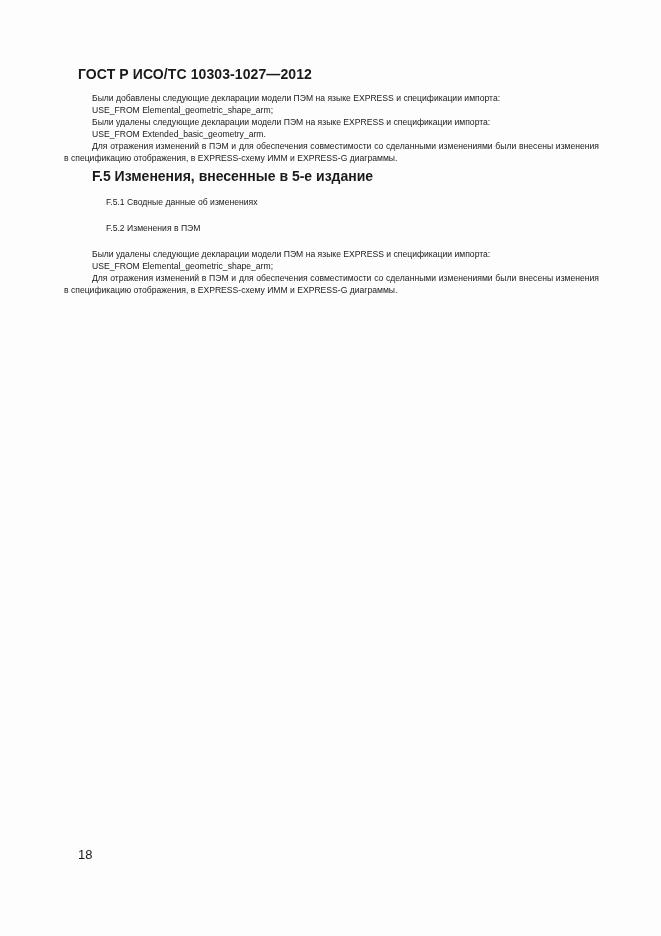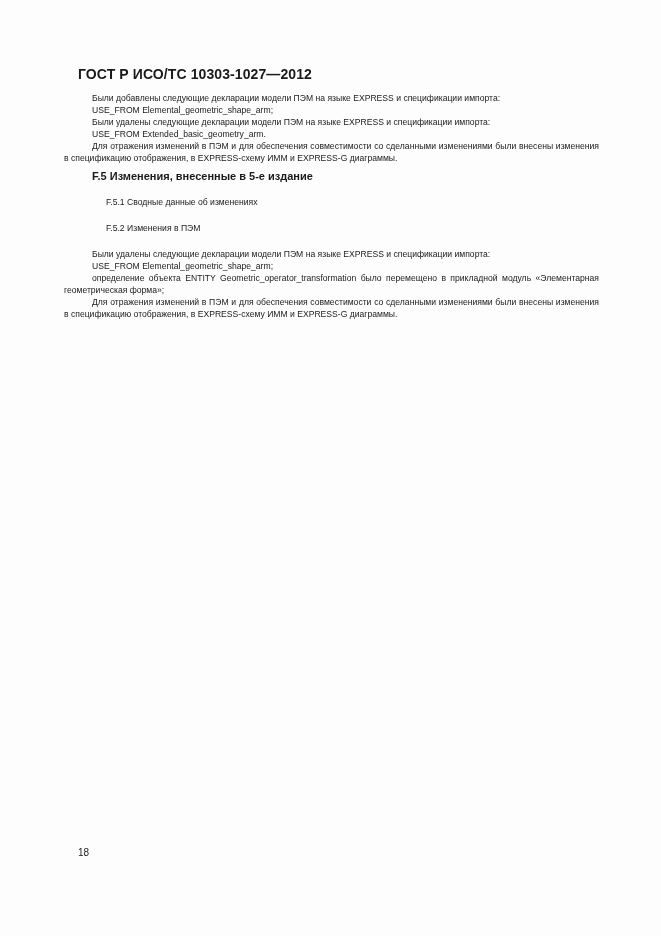--- a/index.html
+++ b/index.html
@@ -1,39 +1,38 @@
 <!DOCTYPE html>
 <html><head>
 <meta charset="utf-8">
 <style>
   html, body { margin:0; padding:0; background:#fdfdfd; }
   body { width:661px; height:936px; position:relative; overflow:hidden;
          font-family:"Liberation Sans", sans-serif; color:#1a1a1a; }
   .header { position:absolute; left:78px; top:66px; font-size:14px; font-weight:bold; letter-spacing:0.1px; }
   .content { position:absolute; left:64px; top:92px; width:535px; font-size:8.6px; line-height:12px; }
   .p { margin:0; text-align:justify; text-indent:28px; }
-  .h { margin:6px 0 6px 0; font-weight:bold; text-indent:28px; font-size:11px; }
+  .h { margin:6px 0 6px 0; font-weight:bold; text-indent:28px; font-size:14px; }
   .sub { margin:14px; text-indent:28px; }
-  .page-num { position:absolute; left:78px; top:847px; font-size:10px; }
+  .page-num { position:absolute; left:78px; top:847px; font-size:13px; }
 </style>
 </head>
 <body>
 
 <div class="header">ГОСТ Р ИСО/ТС 10303-1027—2012</div>
 
 <div class="content">
   <p class="p">Были добавлены следующие декларации модели ПЭМ на языке EXPRESS и спецификации импорта:</p>
   <p class="p">USE_FROM Elemental_geometric_shape_arm;</p>
   <p class="p">Были удалены следующие декларации модели ПЭМ на языке EXPRESS и спецификации импорта:</p>
   <p class="p">USE_FROM Extended_basic_geometry_arm.</p>
   <p class="p">Для отражения изменений в ПЭМ и для обеспечения совместимости со сделанными изменениями были внесены изменения в спецификацию отображения, в EXPRESS-схему ИММ и EXPRESS-G диаграммы.</p>
 
   <p class="h">F.5  Изменения, внесенные в 5-е издание</p>
 
   <p class="sub">F.5.1  Сводные данные об изменениях</p>
   <p class="sub">F.5.2  Изменения в ПЭМ</p>
   <p class="p">Были удалены следующие декларации модели ПЭМ на языке EXPRESS и спецификации импорта:</p>
   <p class="p">USE_FROM Elemental_geometric_shape_arm;</p>
-  <p class="p">определение объекта ENTITY Geometric_operator_transformation было перемещено в прикладной модуль «Элементарная геометрическая форма»;</p>
   <p class="p">Для отражения изменений в ПЭМ и для обеспечения совместимости со сделанными изменениями были внесены изменения в спецификацию отображения, в EXPRESS-схему ИММ и EXPRESS-G диаграммы.</p>
 </div>
 
 <div class="page-num">18</div>
 
 </body></html>

